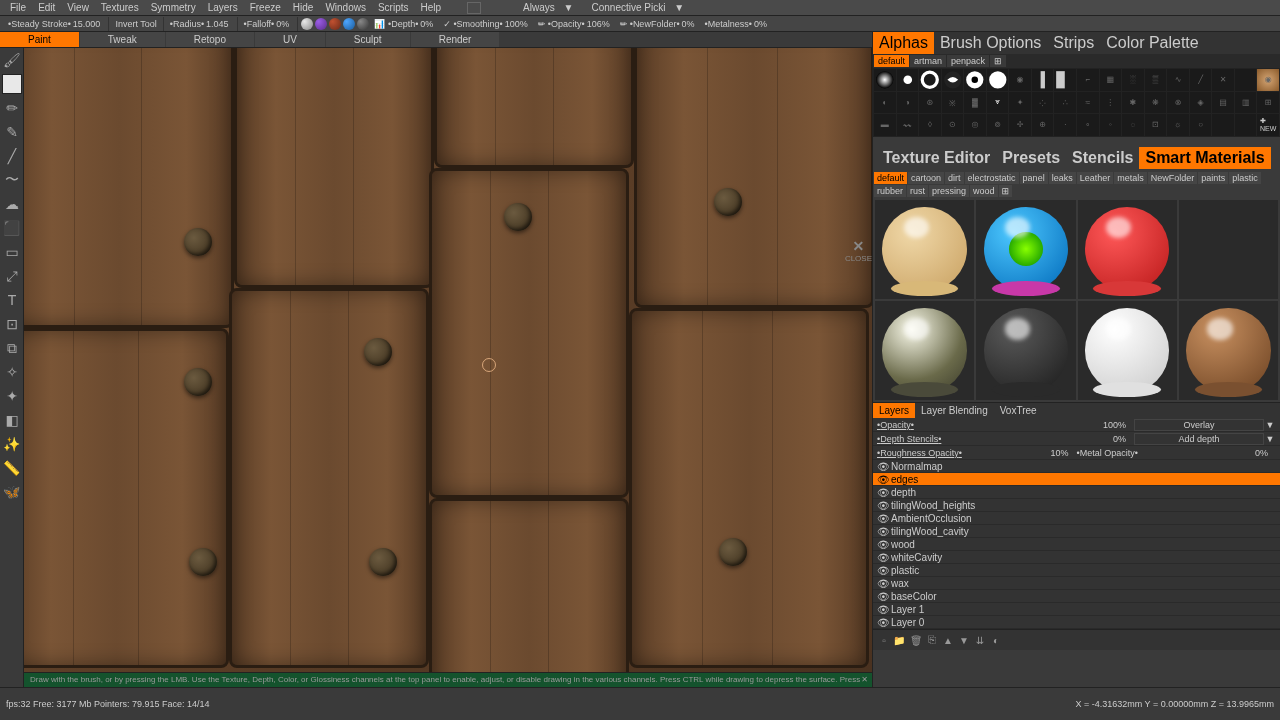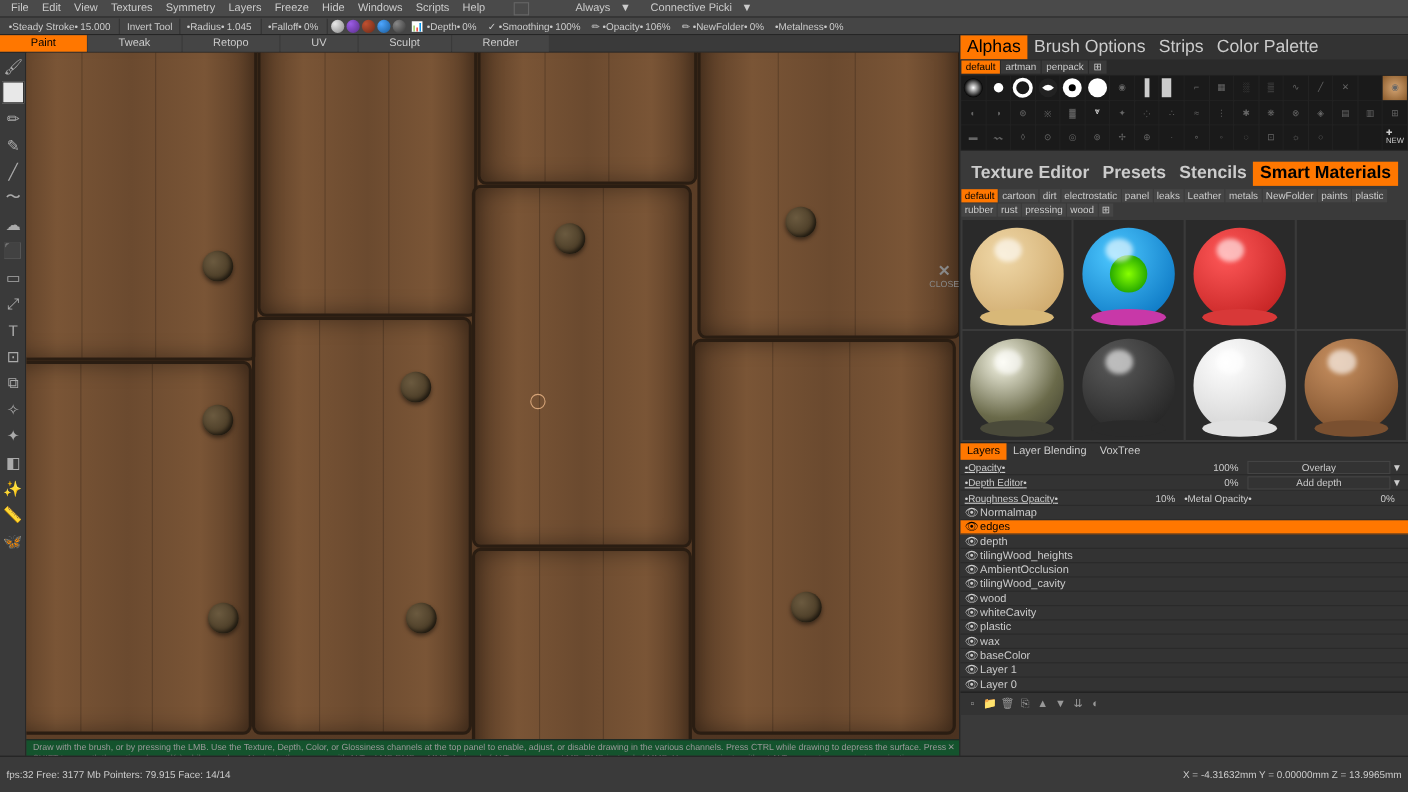--- a/index.html
+++ b/index.html
@@ -392,21 +392,21 @@
       <span>VoxTree</span>
     </div>
     <div class="layer-props">
       <div class="layer-row">
         <span class="lbl">•<span>Opacity</span>•</span>
         <span class="val">100%</span>
         <span class="mode">Overlay</span>
         <span class="arrow">▼</span>
       </div>
       <div class="layer-row">
-        <span class="lbl">•<span>Depth Editor</span>•</span>
+        <span class="lbl">•<span>Depth Stencils</span>•</span>
         <span class="val">0%</span>
         <span class="mode">Add depth</span>
         <span class="arrow">▼</span>
       </div>
       <div class="layer-row">
         <span class="lbl">•<span>Roughness Opacity</span>•</span>
         <span class="val">10%</span>
         <span style="flex:1">•<span>Metal Opacity</span>•</span>
         <span class="val">0%</span>
       </div>

